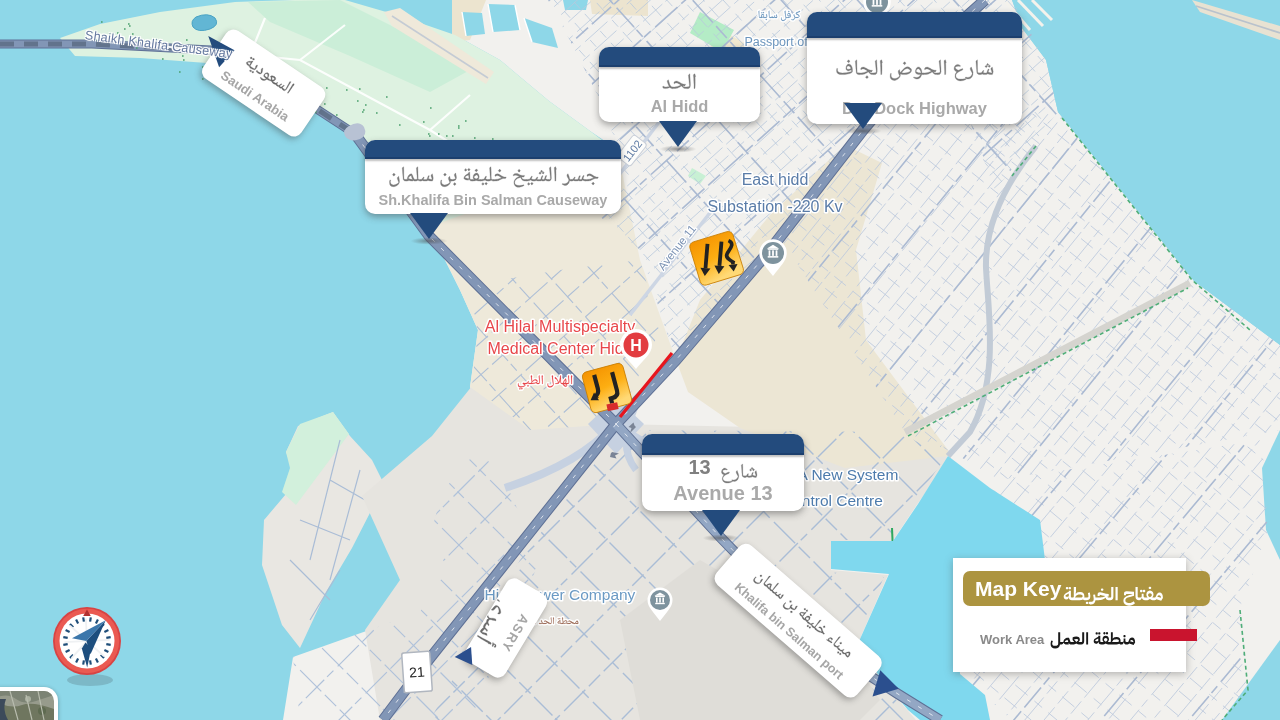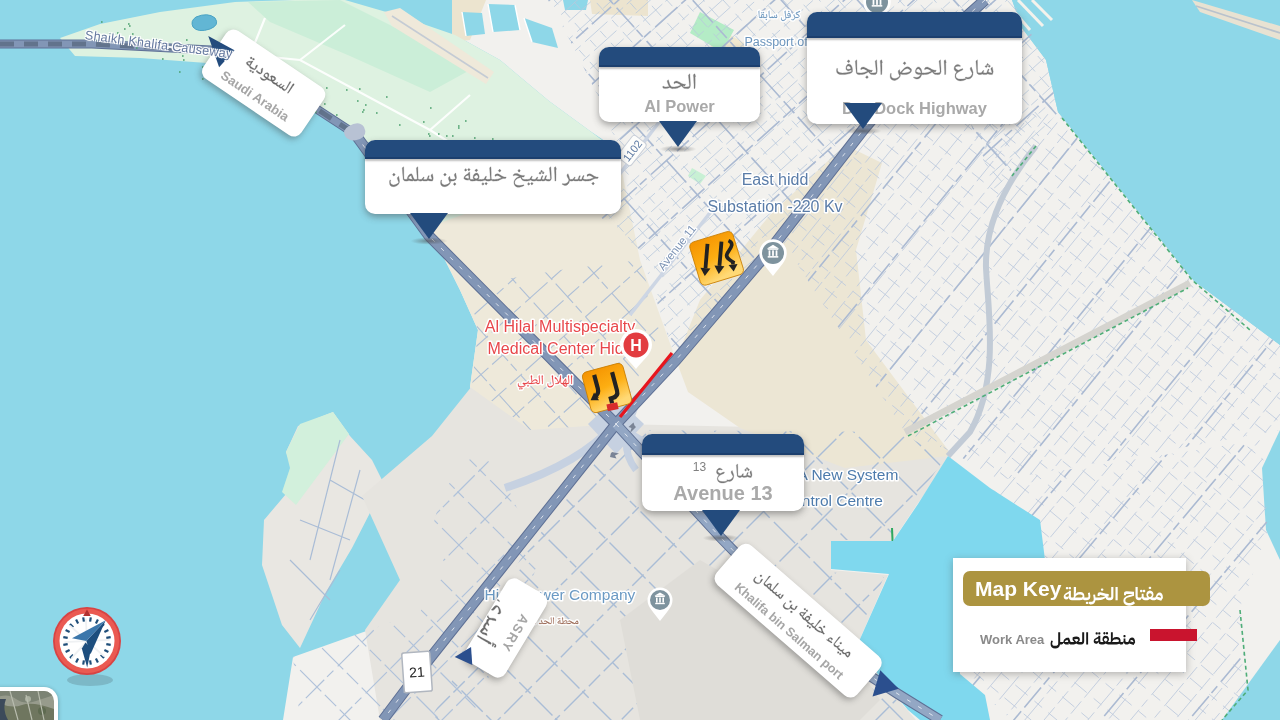--- a/index.html
+++ b/index.html
@@ -210,49 +210,50 @@
       </g>
     </svg>
 
 <div style="position:absolute;left:365px;top:140px;width:256px;height:74px;background:#fff;border-radius:10px;box-shadow:0 3px 7px rgba(60,60,60,.45)">
 <div style="position:absolute;left:0;top:0;right:0;height:17px;background:#234b7d;border-radius:10px 10px 0 0;border-bottom:2px solid #1c3f6e;box-shadow:0 2px 2px rgba(0,0,0,.25)"></div>
 <div style="position:absolute;left:0;right:0;top:21px;bottom:28.5px;display:flex;align-items:center;justify-content:center">
         <svg width="211" height="32" viewBox="0 -24.1 211 32">
           <path d="M5.4 5.6Q3.5 5.6 2.5 4.6Q1.5 3.5 1.5 1.6Q1.5 1.2 1.5 0.8Q1.5 0.4 1.6 -0Q1.7 -0.5 1.9 -1.2L2.7 -1Q2.4 -0 2.4 0.5Q2.4 2.1 3.2 3Q4 3.8 5.4 3.8Q6.5 3.8 7.6 3.5Q8.6 3.1 9.5 2.5Q10.4 1.9 10.7 1.2Q10 -0.4 9.7 -1.4Q9.3 -2.4 9.3 -2.9Q9.3 -3.5 9.6 -3.9Q9.9 -4.4 10.7 -4.9Q10.8 -4.6 10.8 -4.2Q10.9 -3.8 11 -3.3Q11.1 -2.8 11.2 -2.1Q11.4 -1.3 11.4 -0.7Q11.5 -0.1 11.5 0.4Q11.5 1.7 10.7 2.9Q9.8 4.1 8.4 4.9Q7.6 5.2 6.9 5.4Q6.1 5.6 5.4 5.6ZM5.9 -5Q5 -5.7 4.4 -6.4Q4.9 -7 5.3 -7.4Q5.7 -7.7 5.9 -8Q6.2 -7.6 6.6 -7.3Q6.9 -6.9 7.3 -6.6Q7.1 -6.2 6.7 -5.8Q6.4 -5.4 5.9 -5Z M18.2 0Q17.4 0 16.7 -0.2Q16.1 -0.5 15.7 -0.9Q15.2 -1.3 15.2 -1.9Q15.1 -2.5 15 -3.2Q15 -4 14.9 -4.9Q14.8 -5.8 14.7 -7Q14.6 -8.2 14.5 -9.7Q14.4 -11.3 14.2 -13.2Q14.5 -13.5 14.9 -13.8Q15.3 -14.1 15.7 -14.4Q15.8 -12.7 15.8 -11.1Q15.8 -9.5 15.8 -7.7Q15.8 -5.8 15.9 -3.6L16 -2.2Q16.5 -1.9 17.1 -1.8Q17.6 -1.6 18.2 -1.6Q18.4 -1.6 18.4 -1.5V-0.2Q18.4 0 18.2 0Z M24.8 0Q23.8 0 22.9 -0.2Q21.9 -0.3 21.1 -0.6Q20 -0.3 19.4 -0.1Q18.7 0 18 0Q17.9 0 17.9 -0.2V-1.5Q17.9 -1.6 18 -1.6Q18.4 -1.6 18.7 -1.7Q19.1 -1.8 19.4 -1.8Q19.3 -2 19.3 -2.2Q19.3 -2.3 19.3 -2.5Q19.3 -3.1 19.6 -3.9Q19.9 -4.6 20.4 -5.3Q20.9 -6.1 21.5 -6.6Q22.5 -7.3 23.3 -7.3Q23.7 -7.3 24 -6.9Q24.2 -6.5 24.5 -5.8Q24.7 -5.5 24.8 -5.2Q24.9 -4.8 25 -4.5Q25.3 -3.7 25.6 -3.1Q25.9 -2.5 26.3 -2.1Q26.6 -1.6 27 -1.6Q27.3 -1.6 27.3 -1.4V-0.2Q27.3 0 27 0Q26 0 25.1 -0.9ZM24.7 -1.5Q24.2 -2.2 23.8 -3.3Q23.5 -4.4 23.3 -5.7Q22.8 -5.4 22.2 -5Q21.6 -4.5 21.1 -4Q20.6 -3.4 20.4 -2.9Q21.1 -2.4 22.2 -2Q23.2 -1.6 24.7 -1.5Z M26.9 0Q26.7 0 26.7 -0.2V-1.5Q26.7 -1.6 26.9 -1.6Q27.5 -1.6 28.1 -1.8Q28.7 -1.9 29.3 -2.2Q29.1 -3.3 29 -5.4Q28.8 -7.4 28.6 -10.4Q28.5 -11.1 28.5 -11.8Q28.4 -12.5 28.4 -13.2Q28.7 -13.6 29.1 -13.9Q29.4 -14.1 29.8 -14.4Q29.9 -13.4 29.9 -12.1Q29.9 -10.7 30 -9Q30 -7.3 30.1 -5.2Q30.1 -4.4 30.1 -3.7Q30.1 -2.9 30.1 -2.2Q31.1 -1.6 32.4 -1.6Q32.6 -1.6 32.6 -1.5V-0.2Q32.6 0 32.4 0Q30.8 0 29.9 -0.8Q29.1 -0.3 28.5 -0.2Q27.8 0 26.9 0Z M37 0Q36.4 0 35.6 -0.2Q34.9 -0.4 34.4 -0.7Q34.1 -0.4 33.5 -0.2Q32.9 0 32.2 0Q32 0 32 -0.2V-1.5Q32 -1.6 32.2 -1.6Q32.8 -1.6 33.2 -1.7Q33.6 -1.8 33.9 -2.1Q34.2 -2.3 34.3 -2.5Q34.5 -2.7 34.6 -3Q34.8 -3.2 35.1 -3.7Q35.2 -3.8 35.3 -3.9Q35.5 -4 35.7 -4Q36 -4 36.2 -3.9Q35.9 -3.1 35.7 -2.6Q35.5 -2.1 35.4 -1.9Q35.5 -1.8 36.1 -1.7Q36.6 -1.6 37.3 -1.6Q37.8 -1.6 38.2 -1.7Q38.6 -1.8 39 -1.8Q39.1 -2.1 39.3 -2.6Q39.5 -3.2 39.7 -3.8Q39.8 -4.4 40 -4.7Q40.2 -5.2 40.3 -5.3Q40.5 -5.4 40.8 -5.4Q41.2 -5.4 41.4 -5.3Q41.2 -4.9 41 -4.2Q40.7 -3.5 40.4 -2.5Q41.2 -2.2 41.8 -2Q42.3 -1.8 42.9 -1.8Q43.5 -1.7 44.2 -1.7Q44.1 -2 43.9 -2.6Q43.7 -3.1 43.5 -3.8Q43.3 -4.4 43.1 -4.8Q43 -5.3 43 -5.5Q43 -6 43.4 -6.4Q43.7 -6.9 44.4 -7.3Q44.5 -6.7 44.7 -5.8Q44.9 -5 45.1 -4.1Q45.2 -3.3 45.2 -2.6Q45.2 -2.4 45.1 -1.9Q45 -1.4 44.8 -0.9Q44.6 -0.4 44.4 0Q43 0 42 -0.2Q41 -0.4 39.8 -0.9Q39.8 -0.8 39.7 -0.6Q39.5 -0.4 39.1 -0.2Q38.7 -0.1 38.1 -0.1Q37.5 -0 37 0Z M56.4 5.6Q54.6 5.6 53.6 4.6Q52.5 3.5 52.5 1.6Q52.5 1.2 52.6 0.8Q52.6 0.4 52.7 -0Q52.8 -0.5 53 -1.2L53.7 -1Q53.5 -0 53.5 0.5Q53.5 2.1 54.3 3Q55.1 3.8 56.5 3.8Q57.6 3.8 58.6 3.5Q59.7 3.1 60.6 2.5Q61.4 1.9 61.8 1.2Q61.1 -0.4 60.7 -1.4Q60.4 -2.4 60.4 -2.9Q60.4 -3.5 60.7 -3.9Q61 -4.4 61.8 -4.9Q61.8 -4.5 62 -3.8Q62.1 -3.1 62.3 -2Q63.1 -1.6 63.9 -1.6Q64 -1.6 64 -1.5V-0.2Q64 0 63.9 0Q63.5 0 63.2 -0.1Q62.9 -0.1 62.6 -0.3L62.6 0.4Q62.6 1.7 61.7 2.9Q60.9 4.1 59.4 4.9Q58.7 5.2 58 5.4Q57.2 5.6 56.4 5.6ZM57 -5Q56.1 -5.7 55.5 -6.4Q56 -7 56.4 -7.4Q56.8 -7.7 57 -8Q57.3 -7.6 57.7 -7.3Q58 -6.9 58.4 -6.6Q58.2 -6.2 57.8 -5.8Q57.4 -5.4 57 -5Z M63.7 0Q63.5 0 63.5 -0.2V-1.5Q63.5 -1.6 63.7 -1.6Q64.7 -1.6 65.7 -1.9Q66.7 -2.1 67.5 -2.4Q67.3 -2.9 67.1 -3.5Q66.9 -4.1 66.7 -4.8Q66.5 -5.4 66.4 -5.7Q66.3 -6.1 66.3 -6.2Q66.3 -6.7 66.7 -7.2Q67 -7.7 67.7 -8Q67.7 -7.7 67.9 -7.1Q68 -6.5 68.2 -5.6Q68.3 -4.9 68.4 -4.3Q68.5 -3.8 68.5 -3.4Q68.5 -3.1 68.3 -2.5Q68.1 -1.9 67.7 -1.2Q65.8 0 63.7 0ZM66.7 4.4Q65.8 3.7 65.2 3Q65.7 2.5 66.1 2.1Q66.5 1.7 66.7 1.5Q67 1.8 67.4 2.2Q67.7 2.5 68.1 2.9Q67.9 3.2 67.5 3.6Q67.1 4 66.7 4.4Z M84.2 0Q82.9 0 82.1 -0.5Q81.3 -1 81.2 -1.9L81.1 -2.3L80.3 -0.8Q79.6 -0.9 79.1 -1Q78.7 -1 78.4 -1.1Q78.1 -1.2 77.8 -1.3Q77.4 -1.5 76.9 -1.7Q76.5 -2 76.1 -2.3Q75.8 -2.6 75.8 -2.8Q75.8 -3 75.9 -3.4Q76.1 -3.8 76.2 -4.2Q76.4 -4.6 76.6 -4.8Q76.7 -5.1 77.1 -5.5Q77.7 -6 78.5 -6.6Q79.4 -7.1 80.3 -7.5L80.2 -8.1Q80.5 -8.3 80.7 -8.5Q81 -8.7 81.3 -8.9Q81.5 -9 81.8 -9.2Q81.8 -7.4 81.9 -5.7Q82 -4 82 -2.2Q83 -1.6 84.2 -1.6Q84.4 -1.6 84.4 -1.5V-0.2Q84.4 0 84.2 0ZM81.1 -2.6Q80.9 -3.4 80.8 -4.3Q80.6 -5.2 80.5 -6.1Q77.9 -5.2 76.8 -3.8Q77.4 -3.3 78.1 -3.1Q78.8 -2.8 79.5 -2.7Q79.9 -2.6 80.3 -2.6Q80.7 -2.6 81.1 -2.6ZM80.9 -10.1Q80.5 -10.4 80.1 -10.8Q79.8 -11.1 79.5 -11.4Q79.6 -11.5 80 -11.9Q80.3 -12.2 80.9 -12.8Q81 -12.7 81.4 -12.4Q81.7 -12.1 82.2 -11.5Q81.8 -10.9 80.9 -10.1ZM77.7 -9.8Q77.2 -10.1 76.9 -10.5Q76.5 -10.8 76.3 -11.1Q76.6 -11.4 76.9 -11.7Q77.3 -12.1 77.7 -12.5Q77.8 -12.4 78.1 -12.1Q78.5 -11.7 79 -11.2Q78.8 -10.9 78.5 -10.6Q78.2 -10.2 77.7 -9.8Z M84.1 0Q83.9 0 83.9 -0.2V-1.4Q83.9 -1.6 84.1 -1.6Q84.7 -1.6 85.1 -1.7Q85.6 -1.7 85.9 -1.7Q85.1 -2.6 85.1 -3.6Q85.1 -3.9 85.2 -4.4Q85.2 -4.9 85.3 -5.3Q85.4 -5.7 85.5 -5.8Q85.9 -6.5 86.4 -7Q86.9 -7.5 87.6 -7.8Q88.2 -8 88.9 -8Q89.5 -8 90 -7.5Q90.5 -7 90.8 -6Q91.2 -5.1 91.2 -4.2Q91.2 -2.8 90.2 -1.7Q90.6 -1.7 91.2 -1.7Q91.7 -1.6 92.5 -1.6Q92.7 -1.6 92.7 -1.5V-0.2Q92.7 0 92.5 0Q89.9 0 88.1 -0.7Q87.4 -0.3 86.4 -0.2Q85.4 0 84.1 0ZM88.1 -2.2Q89.4 -2.7 90.3 -3.5Q90.3 -4.1 90 -4.7Q89.7 -5.4 89.3 -5.8Q88.9 -6.2 88.7 -6.2Q88.3 -6.2 87.8 -5.9Q87.3 -5.5 86.8 -5Q86.3 -4.4 85.9 -3.8Q86.4 -3.2 86.9 -2.9Q87.5 -2.5 88.1 -2.2ZM88.4 -9.3Q87.4 -10 86.8 -10.7Q87.4 -11.2 87.8 -11.6Q88.1 -12 88.3 -12.2Q88.7 -11.9 89 -11.5Q89.4 -11.2 89.8 -10.8Q89.5 -10.5 89.2 -10.1Q88.8 -9.7 88.4 -9.3Z M92.4 0Q92.2 0 92.2 -0.2V-1.5Q92.2 -1.6 92.4 -1.6Q93.7 -1.6 94.6 -1.8Q95.5 -1.9 95.9 -2.1Q96.2 -2.3 96.5 -2.8Q96.8 -3.4 97.4 -4.5Q97.5 -4.7 97.7 -4.8Q97.9 -4.9 98.1 -4.9Q98.4 -4.9 98.6 -4.7Q98.5 -4.4 98.3 -3.9Q98.1 -3.4 97.9 -3Q97.7 -2.5 97.6 -2.5Q98.3 -2 98.9 -1.8Q99.6 -1.6 100.3 -1.6Q100.5 -1.6 100.5 -1.5V-0.2Q100.5 0 100.3 0Q98.3 0 96.9 -1.2L96.6 -0.8Q96.4 -0.6 95.7 -0.5Q95.1 -0.3 94.1 -0.1Q93.2 0 92.4 0ZM98.2 3.9Q97.7 3.6 97.4 3.2Q97 2.9 96.8 2.6Q96.9 2.5 97.2 2.1Q97.6 1.8 98.1 1.2Q98.3 1.3 98.6 1.6Q98.9 1.9 99.5 2.5Q99.1 3.1 98.2 3.9ZM95 4.2Q94.5 3.8 94.1 3.5Q93.8 3.2 93.5 2.9Q93.8 2.6 94.2 2.3Q94.5 1.9 94.9 1.5Q95.1 1.6 95.4 1.9Q95.7 2.3 96.2 2.8Q96 3.1 95.7 3.4Q95.4 3.8 95 4.2Z M100.1 0Q99.9 0 99.9 -0.2V-1.5Q99.9 -1.6 100.1 -1.6Q100.7 -1.6 101.3 -1.8Q101.9 -1.9 102.4 -2.2Q102.3 -3.3 102.1 -5.4Q102 -7.4 101.8 -10.4Q101.7 -11.1 101.7 -11.8Q101.6 -12.5 101.6 -13.2Q101.9 -13.6 102.2 -13.9Q102.6 -14.1 103 -14.4Q103 -13.4 103.1 -12.1Q103.1 -10.7 103.2 -9Q103.2 -7.3 103.2 -5.2Q103.2 -4.4 103.3 -3.7Q103.3 -2.9 103.3 -2.2Q104.3 -1.6 105.5 -1.6Q105.7 -1.6 105.7 -1.5V-0.2Q105.7 0 105.5 0Q104 0 103.1 -0.8Q102.3 -0.3 101.7 -0.2Q101 0 100.1 0Z M105.4 0Q105.2 0 105.2 -0.2V-1.5Q105.2 -1.6 105.4 -1.6Q107 -1.6 108.2 -1.8Q109.4 -1.9 110.3 -2.2Q111.8 -2.7 112.5 -2.9Q113.2 -3.1 113.7 -3.2Q113.3 -3.4 112.9 -3.7Q112.4 -4 112 -4.3Q111.2 -5 110.6 -5.2Q110.1 -5.5 109.5 -5.5Q108.9 -5.5 108.4 -5.3Q108 -5.2 107.2 -4.7Q107 -4.8 106.9 -5Q106.9 -5.2 106.9 -5.5Q106.9 -6.3 107.6 -6.8Q108.3 -7.3 109.4 -7.3Q110.1 -7.3 110.8 -7Q111.5 -6.7 112.4 -6Q113.6 -5.2 114.4 -4.8Q115.2 -4.4 115.9 -4.2Q116.4 -4.1 116.9 -4.1Q117.5 -4 118.3 -4L117.5 -2.5Q117.1 -2.5 116.7 -2.5Q116.3 -2.6 115.8 -2.6Q115.3 -2.6 114.8 -2.5Q114.4 -2.4 113.8 -2.1Q113.2 -1.9 112.2 -1.4Q111.4 -1 110.8 -0.7Q110.1 -0.4 109.3 -0.3Q108.6 -0.1 107.7 -0.1Q106.7 0 105.4 0ZM111.7 -9Q110.8 -9.7 110.2 -10.4Q110.7 -10.9 111.1 -11.3Q111.5 -11.7 111.7 -12Q112 -11.6 112.4 -11.2Q112.7 -10.9 113.1 -10.6Q112.9 -10.2 112.5 -9.8Q112.2 -9.4 111.7 -9Z M130.7 6.1Q129.3 6.1 128.2 5.6Q127.1 5 126.5 3.9Q125.9 2.9 125.9 1.5Q125.9 0.3 126.5 -0.8Q127 -1.9 128 -2.8Q128.7 -3.4 129.5 -3.9Q130.4 -4.4 131.4 -4.7Q130.5 -5.1 129.9 -5.4Q129.4 -5.6 129 -5.7Q128.4 -5.9 127.9 -5.9Q127.3 -5.9 126.8 -5.8Q126.4 -5.6 125.6 -5.1Q125.4 -5.3 125.3 -5.5Q125.3 -5.7 125.3 -5.9Q125.3 -6.8 126 -7.2Q126.7 -7.7 127.9 -7.7Q128.5 -7.7 129.2 -7.5Q129.9 -7.3 131.2 -6.7Q132.3 -6.2 133.3 -5.9Q134.4 -5.7 135.2 -5.7L136.6 -5.7L136 -4.1Q135.7 -4 135.4 -4Q135.1 -4 134.7 -4Q134.5 -4 134.2 -4Q133.9 -3.9 133.6 -3.9Q134 -3.1 134.2 -2.7Q134.4 -2.3 134.8 -2.1Q135.1 -1.9 135.7 -1.8Q136.1 -1.7 136.8 -1.7Q137.4 -1.6 138.3 -1.6Q138.5 -1.6 138.5 -1.5V-0.2Q138.5 0 138.3 0Q136.4 0 135.4 -0.4Q134.4 -0.7 133.8 -1.5Q133.1 -2.3 132.8 -3.7Q130.8 -3.3 129.4 -2.5Q128 -1.7 127.3 -0.6Q127 -0.2 126.9 0.3Q126.7 0.8 126.7 1.3Q126.7 2.8 127.9 3.6Q129.1 4.4 131.2 4.4Q133.1 4.4 135.8 3.7L136.1 4.4Q135.1 4.9 134.2 5.3Q133.3 5.7 132.4 5.9Q131.5 6.1 130.7 6.1ZM131.1 -8.9Q130.2 -9.6 129.6 -10.3Q130.1 -10.8 130.5 -11.2Q130.8 -11.6 131.1 -11.8Q131.4 -11.5 131.8 -11.1Q132.1 -10.8 132.5 -10.4Q132.2 -10.1 131.9 -9.7Q131.5 -9.3 131.1 -8.9Z M138.1 0Q137.9 0 137.9 -0.2V-1.5Q137.9 -1.6 138.1 -1.6Q139.4 -1.6 140.4 -1.8Q141.3 -1.9 141.7 -2.1Q141.9 -2.3 142.2 -2.8Q142.6 -3.4 143.2 -4.5Q143.3 -4.7 143.5 -4.8Q143.6 -4.9 143.9 -4.9Q144.1 -4.9 144.4 -4.7Q144.3 -4.4 144 -3.9Q143.8 -3.4 143.6 -3Q143.4 -2.5 143.3 -2.5Q144.1 -2 144.7 -1.8Q145.3 -1.6 146 -1.6Q146.2 -1.6 146.2 -1.5V-0.2Q146.2 0 146 0Q144 0 142.7 -1.2L142.3 -0.8Q142.2 -0.6 141.5 -0.5Q140.8 -0.3 139.9 -0.1Q139 0 138.1 0ZM143.9 3.9Q143.5 3.6 143.1 3.2Q142.8 2.9 142.5 2.6Q142.6 2.5 143 2.1Q143.3 1.8 143.9 1.2Q144 1.3 144.4 1.6Q144.7 1.9 145.2 2.5Q144.8 3.1 143.9 3.9ZM140.7 4.2Q140.2 3.8 139.9 3.5Q139.5 3.2 139.3 2.9Q139.6 2.6 139.9 2.3Q140.3 1.9 140.7 1.5Q140.8 1.6 141.1 1.9Q141.4 2.3 142 2.8Q141.8 3.1 141.5 3.4Q141.1 3.8 140.7 4.2Z M150.7 0Q150.1 0 149.3 -0.2Q148.5 -0.4 148.1 -0.7Q147.8 -0.4 147.2 -0.2Q146.6 0 145.9 0Q145.7 0 145.7 -0.2V-1.5Q145.7 -1.6 145.9 -1.6Q146.5 -1.6 146.9 -1.7Q147.3 -1.8 147.6 -2.1Q148 -2.4 148.1 -2.7Q148.3 -3 148.7 -3.7Q148.8 -3.8 149 -3.9Q149.2 -4 149.4 -4Q149.7 -4 149.9 -3.9Q149.6 -3.1 149.4 -2.6Q149.1 -2.1 149 -1.9Q149.2 -1.8 149.7 -1.7Q150.3 -1.6 151 -1.6Q151.4 -1.6 151.9 -1.7Q152.3 -1.8 152.6 -1.8Q152.8 -2.1 153 -2.7Q153.1 -3.2 153.3 -3.8Q153.5 -4.5 153.7 -4.7Q153.9 -5.2 154 -5.3Q154.2 -5.4 154.5 -5.4Q154.8 -5.4 155 -5.3Q154.9 -4.9 154.6 -4.1Q154.3 -3.4 153.9 -2Q154.2 -1.8 154.5 -1.8Q154.7 -1.7 155.1 -1.7Q155.6 -1.7 156.2 -1.9Q156.3 -2 156.5 -2.4Q156.6 -2.8 156.9 -3.5Q157 -4 157.2 -4.5Q157.4 -4.9 157.6 -5.3Q157.7 -5.4 157.9 -5.5Q158 -5.6 158.3 -5.6Q158.6 -5.6 158.8 -5.4Q158.6 -5.1 158.4 -4.3Q158.1 -3.6 157.7 -2.4Q158.5 -2 159 -1.8Q159.6 -1.6 160.3 -1.6Q160.5 -1.6 160.5 -1.5V-0.2Q160.5 0 160.3 0Q159.4 0 158.6 -0.3Q157.8 -0.6 157.2 -1.2Q157.2 -1 157.1 -0.9Q157 -0.7 156.9 -0.6Q156.8 -0.3 156.2 -0.2Q155.6 0 155 0Q154 0 153.3 -0.5Q153.2 -0.3 152.7 -0.2Q152.3 -0.1 151.7 -0.1Q151.2 -0 150.7 0ZM152.1 -6.7Q151.7 -7 151.4 -7.3Q151.1 -7.6 150.8 -7.9Q151.1 -8.1 151.4 -8.5Q151.7 -8.8 152.1 -9.2Q152.2 -9.1 152.5 -8.8Q152.8 -8.5 153.3 -8Q153.1 -7.7 152.8 -7.4Q152.5 -7.1 152.1 -6.7ZM155.2 -7Q154.8 -7.3 154.5 -7.6Q154.2 -7.9 153.9 -8.2Q154.1 -8.3 154.4 -8.7Q154.7 -9 155.1 -9.5Q155.4 -9.2 155.7 -8.9Q156 -8.6 156.3 -8.3Q156.1 -8 155.8 -7.7Q155.6 -7.3 155.2 -7ZM153.6 -8.8Q153.4 -8.9 153 -9.2Q152.7 -9.5 152.4 -9.8Q152.8 -10.1 153 -10.4Q153.3 -10.7 153.6 -11Q153.8 -10.7 154.1 -10.4Q154.4 -10.1 154.8 -9.8Q154.5 -9.5 154.2 -9.2Q153.9 -8.9 153.6 -8.8Z M160.1 0Q159.9 0 159.9 -0.2V-1.5Q159.9 -1.6 160.1 -1.6Q161.4 -1.6 162.5 -2.2Q162.4 -3 162.3 -3.8Q162.3 -4.6 162.2 -5.4Q162 -7.4 161.8 -9.4Q161.6 -11.3 161.4 -13.2Q161.7 -13.5 162.1 -13.8Q162.4 -14.1 162.8 -14.4Q162.9 -13.3 163 -11.7Q163.1 -10.2 163.2 -8.3Q163.3 -6.8 163.3 -5.4Q163.4 -4 163.4 -2.9Q163.4 -2.5 163.2 -1.9Q163 -1.3 162.6 -0.8Q162.5 -0.4 161.8 -0.2Q161.2 0 160.1 0Z M166.9 0Q166.9 -1.9 166.8 -3.6Q166.8 -5.3 166.7 -6.9Q166.6 -8.5 166.5 -9.9Q166.5 -11.3 166.3 -12.5Q166.3 -13.1 166.4 -13.5Q166.5 -13.9 166.9 -14.1Q167.2 -14.3 167.7 -14.4Q167.8 -14 168 -13.3Q168.2 -12.6 168.5 -11.9L167.9 -11.4Q168 -9.8 168 -8.1Q168.1 -6.4 168 -4.5Q168 -2.6 167.9 -0.2Z M176.9 4.4Q176.6 4.4 176.1 4.2Q175.5 4 175 3.7Q174.5 3.4 174.1 3.2L174.4 2.5Q175 2.6 175.5 2.6Q176 2.7 176.4 2.7Q178 2.7 179.2 1.7Q180.3 0.8 180.9 -1.1Q180.8 -1.4 180.6 -1.7Q180.5 -2.1 180.3 -2.4Q179.8 -3.2 179.5 -3.8Q179.2 -4.4 179.1 -4.8Q178.9 -5.4 178.9 -5.8Q178.9 -6.4 179.2 -6.7Q179.5 -7.1 180.1 -7.3Q180.2 -7.1 180.3 -6.7Q180.4 -6.4 180.5 -6Q180.9 -5.1 181.1 -4.5Q181.3 -3.8 181.4 -3.4Q181.6 -3 181.6 -2.7Q181.7 -2.3 181.7 -2.1Q182.5 -1.6 183.4 -1.6Q183.6 -1.6 183.6 -1.5V-0.2Q183.6 0 183.4 0Q182.4 0 181.7 -0.5Q181.4 1 180.8 2.1Q180.1 3.2 179.1 3.8Q178.1 4.4 176.9 4.4Z M188.1 0Q187.5 0 186.7 -0.2Q185.9 -0.4 185.5 -0.7Q185.2 -0.4 184.6 -0.2Q184 0 183.2 0Q183.1 0 183.1 -0.2V-1.5Q183.1 -1.6 183.2 -1.6Q183.8 -1.6 184.2 -1.7Q184.6 -1.8 185 -2.1Q185.3 -2.4 185.5 -2.7Q185.7 -3 186.1 -3.7Q186.2 -3.8 186.4 -3.9Q186.5 -4 186.8 -4Q187.1 -4 187.3 -3.9Q187 -3.1 186.7 -2.6Q186.5 -2.1 186.4 -1.9Q186.6 -1.8 187.1 -1.7Q187.6 -1.6 188.3 -1.6Q188.8 -1.6 189.2 -1.7Q189.7 -1.8 190 -1.8Q190.1 -2.1 190.3 -2.7Q190.5 -3.2 190.7 -3.8Q190.9 -4.5 191 -4.7Q191.2 -5.2 191.4 -5.3Q191.6 -5.4 191.9 -5.4Q192.2 -5.4 192.4 -5.3Q192.3 -4.9 192 -4.1Q191.7 -3.4 191.3 -2Q191.6 -1.8 191.8 -1.8Q192.1 -1.7 192.4 -1.7Q193 -1.7 193.6 -1.9Q193.7 -2 193.9 -2.4Q194 -2.8 194.2 -3.5Q194.4 -4 194.6 -4.5Q194.8 -4.9 195 -5.3Q195.1 -5.4 195.2 -5.5Q195.4 -5.6 195.6 -5.6Q196 -5.6 196.2 -5.4Q196 -5.1 195.7 -4.3Q195.5 -3.6 195.1 -2.4Q195.8 -2 196.4 -1.8Q196.9 -1.6 197.6 -1.6Q197.8 -1.6 197.8 -1.5V-0.2Q197.8 0 197.6 0Q196.8 0 196 -0.3Q195.2 -0.6 194.6 -1.2Q194.5 -1 194.5 -0.9Q194.4 -0.7 194.3 -0.6Q194.1 -0.3 193.6 -0.2Q193 0 192.4 0Q191.4 0 190.7 -0.5Q190.5 -0.3 190.1 -0.2Q189.6 -0.1 189.1 -0.1Q188.5 -0 188.1 0Z M197.5 0Q197.3 0 197.3 -0.2V-1.5Q197.3 -1.6 197.5 -1.6Q199.1 -1.6 200.3 -1.8Q201.5 -1.9 202.4 -2.2Q203.9 -2.7 204.6 -2.9Q205.3 -3.1 205.8 -3.2Q205.4 -3.4 205 -3.7Q204.6 -4 204.1 -4.3Q203.3 -5 202.7 -5.2Q202.2 -5.5 201.6 -5.5Q201 -5.5 200.5 -5.3Q200.1 -5.2 199.3 -4.7Q199.1 -4.8 199 -5Q199 -5.2 199 -5.5Q199 -6.3 199.7 -6.8Q200.4 -7.3 201.5 -7.3Q202.2 -7.3 202.9 -7Q203.6 -6.7 204.6 -6Q205.7 -5.2 206.5 -4.8Q207.3 -4.4 208.1 -4.2Q208.5 -4.1 209.1 -4.1Q209.6 -4 210.4 -4L209.6 -2.5Q209.2 -2.5 208.8 -2.5Q208.4 -2.6 207.9 -2.6Q207.4 -2.6 206.9 -2.5Q206.5 -2.4 205.9 -2.1Q205.3 -1.9 204.3 -1.4Q203.5 -1 202.9 -0.7Q202.2 -0.4 201.4 -0.3Q200.7 -0.1 199.8 -0.1Q198.8 0 197.5 0ZM205.1 3.9Q204.2 3.2 203.6 2.5Q204.1 2 204.5 1.6Q204.9 1.2 205.1 1Q205.4 1.3 205.8 1.7Q206.1 2 206.5 2.4Q206.2 2.7 205.9 3.1Q205.5 3.5 205.1 3.9Z" fill="#7a7a7a" stroke="#7a7a7a" stroke-width="0.26"></path>
         </svg>
       </div>
+<div style="position:absolute;left:0;right:0;bottom:6px;text-align:center;font-weight:bold;color:#a9a9a9;font-size:14.5px">Sh.Khalifa Bin Salman Causeway</div>
 <div style="position:absolute;left:45px;top:73px;width:0;height:0;border-left:19px solid transparent;border-right:19px solid transparent;border-top:26px solid #234b7d"></div>
 <div style="position:absolute;left:44px;top:97px;width:40px;height:8px;background:radial-gradient(ellipse at center,rgba(80,80,80,.6) 0%,rgba(80,80,80,0) 65%);border-radius:50%"></div>
 </div>
 <div style="position:absolute;left:599px;top:47px;width:161px;height:75px;background:#fff;border-radius:10px;box-shadow:0 3px 7px rgba(60,60,60,.45)">
 <div style="position:absolute;left:0;top:0;right:0;height:18px;background:#234b7d;border-radius:10px 10px 0 0;border-bottom:2px solid #1c3f6e;box-shadow:0 2px 2px rgba(0,0,0,.25)"></div>
 <div style="position:absolute;left:0;right:0;top:22px;bottom:30.5px;display:flex;align-items:center;justify-content:center">
         <svg width="35" height="33" viewBox="0 -24.6 35 33">
           <path d="M3.4 0Q0.7 0 0.7 -1.4Q0.7 -1.8 0.8 -2Q0.9 -2.3 1.1 -2.6Q1.7 -2.1 2.4 -1.9Q3.1 -1.7 4.1 -1.7Q4.8 -1.7 5.6 -1.8Q6.4 -1.9 7.2 -2.1Q6.6 -3.1 6.2 -4.2Q5.7 -5.2 5.5 -6Q5.2 -6.9 5.2 -7.3Q5.2 -7.9 5.5 -8.2Q5.8 -8.6 6.4 -8.8Q6.9 -6.9 7.4 -5.4Q7.9 -3.9 8.6 -2.8Q9.1 -2.2 9.5 -1.9Q10 -1.7 10.6 -1.7Q10.8 -1.7 10.8 -1.5V-0.2Q10.8 0 10.6 0Q9.7 0 9.1 -0.3Q8.4 -0.6 7.9 -1.1Q5.9 0 3.4 0Z M10.4 0Q10.3 0 10.3 -0.2V-1.5Q10.3 -1.7 10.4 -1.7Q12.5 -1.7 14 -1.9Q15.5 -2.1 16.7 -2.7Q17.4 -3 18 -3.2Q18.5 -3.4 18.9 -3.5Q18.5 -3.7 18.1 -3.9Q17.7 -4.2 17.2 -4.5Q16.4 -5.1 15.8 -5.4Q15.2 -5.6 14.7 -5.6Q14 -5.6 13.5 -5.5Q13.1 -5.3 12.3 -4.8Q12.1 -4.9 12 -5.2Q11.9 -5.4 11.9 -5.6Q11.9 -6.5 12.7 -7Q13.4 -7.5 14.6 -7.5Q15.3 -7.5 16 -7.2Q16.7 -6.9 17.7 -6.3Q18.8 -5.5 19.6 -5.1Q20.4 -4.7 21.2 -4.5Q21.6 -4.4 22.3 -4.4Q22.9 -4.3 23.7 -4.3L22.8 -2.7Q22.6 -2.7 22.3 -2.7Q21.9 -2.8 21.5 -2.8Q21.1 -2.8 20.8 -2.9Q21.1 -2.5 21.3 -2.2Q21.6 -2 22 -1.9Q22.4 -1.8 23.2 -1.7Q24 -1.7 25.3 -1.7Q25.5 -1.7 25.5 -1.5V-0.2Q25.5 0 25.3 0Q24.2 -0 23.4 -0.1Q22.6 -0.2 22 -0.4Q21.4 -0.6 21 -1Q20.7 -1.3 20.4 -1.7Q20.1 -2.1 19.8 -2.6Q19.4 -2.5 19 -2.3Q18.6 -2.1 18.2 -1.8Q17.8 -1.6 17.4 -1.4Q16.6 -1 15.9 -0.7Q15.2 -0.4 14.5 -0.3Q13.7 -0.1 12.8 -0.1Q11.8 0 10.4 0Z M25.1 0Q24.9 0 24.9 -0.2V-1.5Q24.9 -1.7 25.1 -1.7Q26.4 -1.7 27.5 -2.3Q27.4 -3.1 27.4 -3.9Q27.3 -4.7 27.2 -5.5Q27 -7.6 26.8 -9.6Q26.6 -11.6 26.4 -13.5Q26.7 -13.9 27.1 -14.2Q27.4 -14.5 27.9 -14.8Q27.9 -13.6 28 -12Q28.1 -10.5 28.2 -8.5Q28.3 -6.9 28.4 -5.5Q28.4 -4.1 28.4 -3Q28.4 -2.6 28.2 -2Q28 -1.3 27.7 -0.8Q27.5 -0.4 26.8 -0.2Q26.2 0 25.1 0Z M32 0Q32 -1.9 32 -3.7Q31.9 -5.5 31.8 -7.1Q31.7 -8.7 31.7 -10.1Q31.6 -11.5 31.4 -12.8Q31.4 -13.4 31.5 -13.8Q31.6 -14.2 32 -14.4Q32.3 -14.7 32.9 -14.8Q33 -14.3 33.2 -13.6Q33.4 -12.9 33.7 -12.1L33.1 -11.6Q33.2 -10 33.2 -8.3Q33.2 -6.6 33.2 -4.6Q33.2 -2.6 33 -0.2Z" fill="#7a7a7a" stroke="#7a7a7a" stroke-width="0.26"></path>
         </svg>
       </div>
-<div style="position:absolute;left:0;right:0;bottom:6px;text-align:center;font-weight:bold;color:#a9a9a9;font-size:16.5px">Al Power</div>
+<div style="position:absolute;left:0;right:0;bottom:6px;text-align:center;font-weight:bold;color:#a9a9a9;font-size:16.5px">Al Hidd</div>
 <div style="position:absolute;left:60px;top:74px;width:0;height:0;border-left:19px solid transparent;border-right:19px solid transparent;border-top:26px solid #234b7d"></div>
 <div style="position:absolute;left:59px;top:98px;width:40px;height:8px;background:radial-gradient(ellipse at center,rgba(80,80,80,.6) 0%,rgba(80,80,80,0) 65%);border-radius:50%"></div>
 </div>
 <div style="position:absolute;left:807px;top:12px;width:215px;height:112px;background:#fff;border-radius:10px;box-shadow:0 3px 7px rgba(60,60,60,.45)">
 <div style="position:absolute;left:0;top:0;right:0;height:24px;background:#234b7d;border-radius:10px 10px 0 0;border-bottom:2px solid #1c3f6e;box-shadow:0 2px 2px rgba(0,0,0,.25)"></div>
 <div style="position:absolute;left:0;right:0;top:28px;bottom:30.5px;display:flex;align-items:center;justify-content:center">
         <svg width="159" height="33" viewBox="0 -24.6 159 33">
           <path d="M7 0Q4.3 0 2.9 -0.9Q1.5 -1.9 1.5 -3.7Q1.5 -4.4 1.6 -5Q1.6 -5.6 1.8 -6.2H2.6Q2.6 -5.9 2.5 -5.6Q2.5 -5.3 2.5 -5.1Q2.5 -3.7 3 -3.1Q3.5 -2.4 4.6 -2Q5.2 -1.9 5.9 -1.8Q6.6 -1.7 7.5 -1.7Q8.6 -1.7 9.9 -1.8Q11.1 -1.9 12.4 -2.1Q13.6 -2.3 14.7 -2.6Q15.8 -2.9 16.5 -3.2Q16.4 -3.7 16.4 -4.1Q16.3 -4.5 16.2 -4.9Q15.5 -4.4 14.7 -4Q13.9 -3.7 13.1 -3.7Q12.1 -3.7 11.5 -4.5Q10.9 -5.2 10.9 -6.3Q10.9 -7.4 11.3 -8.4Q11.6 -9.3 12.2 -9.9Q12.8 -10.6 13.6 -10.6Q14.7 -10.6 15.6 -9.8Q16.5 -9 17 -7.5Q17.3 -6.8 17.4 -5.9Q17.5 -5.1 17.5 -4.2Q17.5 -4 17.5 -3.6Q17.5 -3.3 17.4 -2.8Q17.2 -2.4 16.8 -2Q16.1 -1.5 15 -1.1Q14 -0.7 12.7 -0.5Q11.4 -0.2 9.9 -0.1Q8.5 0 7 0ZM13.6 -5.4Q14.1 -5.4 14.7 -5.6Q15.3 -5.7 15.9 -6Q15.5 -7.3 14.8 -8Q14.1 -8.7 13.3 -8.7Q12.6 -8.7 12.2 -8.1Q11.7 -7.5 11.7 -6.8Q11.7 -6 12.2 -5.7Q12.6 -5.4 13.6 -5.4ZM13.6 -11.8Q12.6 -12.6 12 -13.3Q12.6 -13.8 12.9 -14.2Q13.3 -14.6 13.5 -14.9Q13.9 -14.5 14.2 -14.1Q14.6 -13.8 15 -13.4Q14.7 -13.1 14.4 -12.7Q14 -12.3 13.6 -11.8Z M24.4 0Q23.6 0 22.9 -0.2Q22.2 -0.5 21.8 -0.9Q21.4 -1.3 21.3 -1.9Q21.2 -2.6 21.2 -3.3Q21.1 -4 21 -5Q20.9 -5.9 20.8 -7.2Q20.7 -8.4 20.6 -10Q20.5 -11.5 20.3 -13.5Q20.6 -13.8 21 -14.2Q21.4 -14.5 21.8 -14.8Q21.9 -13 21.9 -11.4Q21.9 -9.7 21.9 -7.8Q22 -6 22.1 -3.7L22.1 -2.2Q22.6 -2 23.2 -1.8Q23.8 -1.7 24.4 -1.7Q24.6 -1.7 24.6 -1.5V-0.2Q24.6 0 24.4 0Z M24.2 0Q24 0 24 -0.2V-1.5Q24 -1.7 24.2 -1.7Q26.3 -1.7 27.8 -1.9Q29.3 -2.1 30.5 -2.7Q31.2 -3 31.8 -3.2Q32.3 -3.4 32.7 -3.5Q32.3 -3.7 31.9 -3.9Q31.5 -4.2 31 -4.5Q30.2 -5.1 29.6 -5.4Q29 -5.6 28.5 -5.6Q27.8 -5.6 27.3 -5.5Q26.9 -5.3 26 -4.8Q25.9 -4.9 25.8 -5.2Q25.7 -5.4 25.7 -5.6Q25.7 -6.5 26.5 -7Q27.2 -7.5 28.4 -7.5Q29.1 -7.5 29.8 -7.2Q30.5 -6.9 31.5 -6.3Q32.6 -5.5 33.4 -5.1Q34.2 -4.7 35 -4.5Q35.4 -4.4 36 -4.4Q36.7 -4.3 37.5 -4.3L36.6 -2.7Q36.4 -2.7 36 -2.7Q35.7 -2.8 35.3 -2.8Q34.9 -2.8 34.6 -2.9Q34.8 -2.5 35.1 -2.2Q35.4 -2 35.8 -1.9Q36.2 -1.8 37 -1.7Q37.8 -1.7 39 -1.7Q39.2 -1.7 39.2 -1.5V-0.2Q39.2 0 39 0Q38 -0 37.2 -0.1Q36.4 -0.2 35.8 -0.4Q35.2 -0.6 34.8 -1Q34.5 -1.3 34.2 -1.7Q33.9 -2.1 33.6 -2.6Q33.2 -2.5 32.8 -2.3Q32.4 -2.1 32 -1.8Q31.6 -1.6 31.2 -1.4Q30.4 -1 29.7 -0.7Q29 -0.4 28.3 -0.3Q27.5 -0.1 26.6 -0.1Q25.6 0 24.2 0ZM32 4Q31.1 3.3 30.4 2.6Q31 2 31.4 1.6Q31.8 1.2 32 1Q32.3 1.4 32.7 1.7Q33.1 2.1 33.4 2.4Q33.2 2.8 32.8 3.2Q32.5 3.6 32 4Z M38.9 0Q38.7 0 38.7 -0.2V-1.5Q38.7 -1.7 38.9 -1.7Q40.2 -1.7 41.3 -2.3Q41.2 -3.1 41.2 -3.9Q41.1 -4.7 41 -5.5Q40.8 -7.6 40.6 -9.6Q40.4 -11.6 40.2 -13.5Q40.5 -13.9 40.9 -14.2Q41.2 -14.5 41.6 -14.8Q41.7 -13.6 41.8 -12Q41.9 -10.5 42 -8.5Q42.1 -6.9 42.2 -5.5Q42.2 -4.1 42.2 -3Q42.2 -2.6 42 -2Q41.8 -1.3 41.5 -0.8Q41.3 -0.4 40.6 -0.2Q40 0 38.9 0Z M45.8 0Q45.8 -1.9 45.7 -3.7Q45.7 -5.5 45.6 -7.1Q45.5 -8.7 45.5 -10.1Q45.4 -11.5 45.2 -12.8Q45.2 -13.4 45.3 -13.8Q45.4 -14.2 45.8 -14.4Q46.1 -14.7 46.7 -14.8Q46.8 -14.3 47 -13.6Q47.2 -12.9 47.5 -12.1L46.9 -11.6Q46.9 -10 47 -8.3Q47 -6.6 47 -4.6Q46.9 -2.6 46.8 -0.2Z M59.1 5.8Q57.2 5.8 56.2 4.7Q55.1 3.6 55.1 1.6Q55.1 1.2 55.2 0.8Q55.2 0.4 55.3 -0Q55.4 -0.5 55.5 -1.2L56.4 -1Q56.1 -0 56.1 0.5Q56.1 2.1 56.9 3Q57.7 3.9 59.2 3.9Q60.3 3.9 61.4 3.6Q62.5 3.2 63.4 2.6Q64.2 2 64.6 1.2Q63.9 -0.4 63.5 -1.4Q63.2 -2.5 63.2 -3Q63.2 -3.6 63.5 -4Q63.8 -4.5 64.6 -5Q64.6 -4.7 64.7 -4Q64.9 -3.4 65 -2.4L65.5 -2.3Q67.8 -5.1 69.5 -6.5Q71.3 -7.9 72.7 -7.9Q73.2 -7.9 73.8 -7.6Q74.3 -7.3 74.9 -6.9Q75.5 -6.5 75.9 -6Q76.6 -5.2 76.6 -4.6Q76.6 -3.3 75.8 -2.3Q74.9 -1.3 73.2 -0.6Q71.5 0 69.5 0Q68.4 0 67.4 -0.1Q66.3 -0.3 65.4 -0.5Q65.4 -0.3 65.4 -0.1Q65.4 0.1 65.4 0.4Q65.4 1.7 64.5 3Q63.7 4.2 62.2 5Q61.4 5.4 60.7 5.6Q59.9 5.8 59.1 5.8ZM69.7 -1.7Q71.2 -1.7 72.6 -2.1Q74.1 -2.6 75.6 -3.6Q75 -4.7 74 -5.4Q73.1 -6 72.2 -6Q71.5 -6 70.6 -5.5Q69.7 -5 68.6 -4.1Q67.6 -3.2 66.6 -2Q67.5 -1.8 68.3 -1.7Q69.1 -1.7 69.7 -1.7ZM69.6 -9.9Q68.7 -10.6 68 -11.3Q68.6 -11.9 69 -12.3Q69.4 -12.7 69.6 -12.9Q69.9 -12.5 70.3 -12.2Q70.7 -11.8 71 -11.5Q70.8 -11.1 70.4 -10.7Q70.1 -10.3 69.6 -9.9Z M82 4.5Q81.5 4.5 80.9 4.3Q80.2 4 79.5 3.7Q78.9 3.4 78.5 3.1L78.8 2.3Q79.4 2.6 80.1 2.7Q80.7 2.8 81.5 2.8Q82.9 2.8 83.9 2.1Q85 1.4 85.7 -0Q84.6 -0.1 83.8 -0.2Q83 -0.2 82.5 -0.4Q81.3 -0.7 80.8 -1.3Q80.4 -1.9 80.4 -3Q80.4 -4.1 80.8 -5.2Q81.3 -6.3 82 -7Q82.7 -7.7 83.5 -7.7Q84.4 -7.7 85.2 -6.8Q86 -6 86.5 -4.6Q86.7 -3.9 86.8 -3.2Q86.9 -2.4 86.9 -1.7H88.2Q88.4 -1.7 88.4 -1.5V-0.2Q88.4 0 88.2 0H86.7Q86.4 1.3 85.7 2.3Q85 3.3 84 3.9Q83 4.5 82 4.5ZM86 -1.7Q85.9 -2.8 85.4 -3.8Q85 -4.7 84.4 -5.2Q83.8 -5.8 83.2 -5.8Q82.7 -5.8 82.2 -5.4Q81.8 -5.1 81.5 -4.6Q81.2 -4.1 81.2 -3.7Q81.2 -2.9 81.8 -2.5Q82.4 -2.1 83.4 -1.9Q83.9 -1.8 84.5 -1.8Q85.2 -1.7 86 -1.7Z M88 0Q87.9 0 87.9 -0.2V-1.5Q87.9 -1.7 88 -1.7Q90.1 -1.7 91.6 -1.9Q93.1 -2.1 94.4 -2.7Q95.1 -3 95.6 -3.2Q96.2 -3.4 96.6 -3.5Q96.1 -3.7 95.7 -3.9Q95.3 -4.2 94.9 -4.5Q94 -5.1 93.4 -5.4Q92.9 -5.6 92.3 -5.6Q91.6 -5.6 91.1 -5.5Q90.7 -5.3 89.9 -4.8Q89.7 -4.9 89.6 -5.2Q89.6 -5.4 89.6 -5.6Q89.6 -6.5 90.3 -7Q91 -7.5 92.2 -7.5Q92.9 -7.5 93.6 -7.2Q94.3 -6.9 95.3 -6.3Q96.4 -5.5 97.2 -5.1Q98 -4.7 98.8 -4.5Q99.3 -4.4 99.9 -4.4Q100.5 -4.3 101.3 -4.3L100.4 -2.7Q100.3 -2.7 99.9 -2.7Q99.5 -2.8 99.1 -2.8Q98.7 -2.8 98.4 -2.9Q98.7 -2.5 98.9 -2.2Q99.2 -2 99.7 -1.9Q100.1 -1.8 100.9 -1.7Q101.7 -1.7 102.9 -1.7Q103.1 -1.7 103.1 -1.5V-0.2Q103.1 0 102.9 0Q101.8 -0 101 -0.1Q100.2 -0.2 99.6 -0.4Q99 -0.6 98.6 -1Q98.3 -1.3 98 -1.7Q97.7 -2.1 97.4 -2.6Q97 -2.5 96.6 -2.3Q96.2 -2.1 95.9 -1.8Q95.5 -1.6 95.1 -1.4Q94.2 -1 93.6 -0.7Q92.9 -0.4 92.1 -0.3Q91.3 -0.1 90.4 -0.1Q89.4 0 88 0Z M102.7 0Q102.5 0 102.5 -0.2V-1.5Q102.5 -1.7 102.7 -1.7Q104 -1.7 105.1 -2.3Q105 -3.1 105 -3.9Q104.9 -4.7 104.9 -5.5Q104.7 -7.6 104.5 -9.6Q104.3 -11.6 104 -13.5Q104.3 -13.9 104.7 -14.2Q105 -14.5 105.5 -14.8Q105.5 -13.6 105.6 -12Q105.7 -10.5 105.8 -8.5Q106 -6.9 106 -5.5Q106 -4.1 106.1 -3Q106.1 -2.6 105.8 -2Q105.6 -1.3 105.3 -0.8Q105.1 -0.4 104.4 -0.2Q103.8 0 102.7 0Z M109.6 0Q109.6 -1.9 109.6 -3.7Q109.5 -5.5 109.4 -7.1Q109.4 -8.7 109.3 -10.1Q109.2 -11.5 109.1 -12.8Q109 -13.4 109.1 -13.8Q109.3 -14.2 109.6 -14.4Q109.9 -14.7 110.5 -14.8Q110.6 -14.3 110.8 -13.6Q111 -12.9 111.3 -12.1L110.7 -11.6Q110.8 -10 110.8 -8.3Q110.8 -6.6 110.8 -4.6Q110.8 -2.6 110.7 -0.2Z M125.6 6.3Q123.9 6.3 122.6 5.7Q121.4 5.1 120.7 4Q120 3 120 1.5Q120 -0.9 121.7 -2.8Q121.1 -3 120.4 -3.5Q119.8 -4 119.4 -4.6Q119.1 -5.2 119.1 -6Q119.1 -6.6 119.3 -7.3Q119.5 -7.9 119.9 -8.5Q120.3 -9.2 120.9 -9.6Q121.7 -10.2 122.6 -10.2Q123.4 -10.2 124 -9.9Q124.6 -9.5 125.6 -8.8L125.2 -8.1Q124.6 -8.2 124 -8.3Q123.5 -8.4 123.1 -8.4Q122.5 -8.4 121.7 -8.2Q121 -8.1 120.3 -7.7Q120.3 -6.4 121.2 -5.5Q122.1 -4.6 123.7 -4.4Q124.5 -4.9 125.5 -5.3Q126.5 -5.7 127.6 -6.1Q127.8 -5.7 127.8 -5.4Q127.8 -5.1 127.7 -4.9Q127.6 -4.6 127.2 -4.4Q126.9 -4.2 126.4 -4Q125.9 -3.7 125.4 -3.5Q123.7 -2.8 122.8 -2.1Q121.8 -1.4 121.3 -0.6Q121 -0.2 120.9 0.3Q120.8 0.7 120.8 1.2Q120.8 2.8 122 3.6Q123.3 4.5 125.7 4.5Q126.3 4.5 126.8 4.4Q127.3 4.4 127.8 4.4Q128.6 4.3 129.4 4.2Q130.2 4 131.1 3.8L131.3 4.6Q129.8 5.4 128.4 5.9Q126.9 6.3 125.6 6.3Z M133.2 4.5Q132.8 4.5 132.3 4.3Q131.8 4.1 131.2 3.8Q130.7 3.5 130.3 3.3L130.6 2.5Q131.2 2.6 131.7 2.7Q132.2 2.8 132.7 2.8Q134.3 2.8 135.5 1.8Q136.7 0.8 137.3 -1.1Q137.1 -1.4 137 -1.8Q136.8 -2.1 136.6 -2.5Q135.9 -3.8 135.5 -4.6Q135.2 -5.4 135.2 -6Q135.2 -6.5 135.5 -6.9Q135.8 -7.2 136.4 -7.5Q136.5 -7.1 136.7 -6.6Q136.9 -6.1 137.1 -5.6Q137.3 -5.1 137.4 -4.7Q137.7 -3.9 137.9 -3.1Q138.1 -2.4 138.1 -1.8Q138.1 -0.1 137.5 1.4Q136.8 2.9 135.7 3.7Q134.6 4.5 133.2 4.5Z M145 0Q144.1 0 143.5 -0.2Q142.8 -0.5 142.4 -0.9Q141.9 -1.3 141.9 -1.9Q141.8 -2.6 141.7 -3.3Q141.7 -4 141.6 -5Q141.5 -5.9 141.4 -7.2Q141.3 -8.4 141.2 -10Q141.1 -11.5 140.9 -13.5Q141.2 -13.8 141.6 -14.2Q142 -14.5 142.4 -14.8Q142.5 -13 142.5 -11.4Q142.5 -9.7 142.5 -7.8Q142.6 -6 142.6 -3.7L142.7 -2.2Q143.2 -2 143.8 -1.8Q144.4 -1.7 145 -1.7Q145.2 -1.7 145.2 -1.5V-0.2Q145.2 0 145 0Z M149.8 0Q149.1 0 148.3 -0.2Q147.5 -0.4 147.1 -0.7Q146.8 -0.4 146.2 -0.2Q145.6 0 144.8 0Q144.6 0 144.6 -0.2V-1.5Q144.6 -1.7 144.8 -1.7Q145.4 -1.7 145.8 -1.8Q146.2 -1.9 146.6 -2.2Q146.8 -2.4 147 -2.6Q147.1 -2.8 147.3 -3Q147.5 -3.3 147.8 -3.8Q147.9 -3.9 148 -4Q148.2 -4.1 148.4 -4.1Q148.7 -4.1 149 -4Q148.6 -3.1 148.4 -2.6Q148.2 -2.1 148.1 -2Q148.2 -1.9 148.8 -1.8Q149.3 -1.7 150 -1.7Q150.5 -1.7 151 -1.7Q151.4 -1.8 151.7 -1.9Q151.9 -2.1 152.1 -2.7Q152.3 -3.3 152.4 -3.9Q152.6 -4.5 152.8 -4.8Q153 -5.3 153.2 -5.4Q153.3 -5.5 153.7 -5.5Q154 -5.5 154.2 -5.4Q154 -5 153.8 -4.3Q153.6 -3.6 153.2 -2.6Q154 -2.3 154.6 -2.1Q155.2 -1.9 155.8 -1.8Q156.4 -1.7 157.1 -1.7Q157 -2.1 156.8 -2.6Q156.6 -3.2 156.4 -3.8Q156.2 -4.5 156 -5Q155.8 -5.5 155.8 -5.6Q155.8 -6.1 156.2 -6.6Q156.6 -7.1 157.3 -7.5Q157.4 -6.9 157.6 -6Q157.8 -5.1 158 -4.2Q158.2 -3.3 158.2 -2.7Q158.2 -2.5 158 -2Q157.9 -1.5 157.7 -0.9Q157.5 -0.4 157.3 0Q155.9 0 154.9 -0.2Q153.8 -0.4 152.6 -0.9Q152.6 -0.8 152.5 -0.6Q152.3 -0.4 151.9 -0.3Q151.4 -0.1 150.9 -0.1Q150.3 -0 149.8 0ZM151.2 -6.9Q150.8 -7.2 150.5 -7.5Q150.1 -7.8 149.9 -8.1Q150.1 -8.3 150.5 -8.7Q150.8 -9 151.2 -9.4Q151.3 -9.3 151.6 -9Q151.9 -8.7 152.4 -8.2Q152.2 -7.9 151.9 -7.6Q151.6 -7.2 151.2 -6.9ZM154.3 -7.1Q154 -7.5 153.6 -7.8Q153.3 -8.1 153 -8.4Q153.2 -8.5 153.6 -8.9Q153.9 -9.2 154.3 -9.7Q154.6 -9.4 154.9 -9.1Q155.2 -8.8 155.5 -8.5Q155.3 -8.2 155 -7.8Q154.7 -7.5 154.3 -7.1ZM152.8 -9Q152.5 -9.1 152.2 -9.4Q151.8 -9.7 151.5 -10Q151.9 -10.4 152.2 -10.7Q152.5 -11 152.7 -11.3Q152.9 -11 153.2 -10.7Q153.5 -10.4 153.9 -10Q153.6 -9.7 153.3 -9.4Q153 -9.1 152.8 -9Z" fill="#7a7a7a" stroke="#7a7a7a" stroke-width="0.26"></path>
         </svg>
       </div>
 <div style="position:absolute;left:0;right:0;bottom:6px;text-align:center;font-weight:bold;color:#a9a9a9;font-size:16.5px">Dry Dock Highway</div>
 <div style="position:absolute;left:37px;top:91px;width:0;height:0;border-left:19px solid transparent;border-right:19px solid transparent;border-top:26px solid #234b7d"></div>
 <div style="position:absolute;left:36px;top:115px;width:40px;height:8px;background:radial-gradient(ellipse at center,rgba(80,80,80,.6) 0%,rgba(80,80,80,0) 65%);border-radius:50%"></div>
 </div>
 <div style="position:absolute;left:642px;top:434px;width:162px;height:77px;background:#fff;border-radius:10px;box-shadow:0 3px 7px rgba(60,60,60,.45)">
 <div style="position:absolute;left:0;top:0;right:0;height:19px;background:#234b7d;border-radius:10px 10px 0 0;border-bottom:2px solid #1c3f6e;box-shadow:0 2px 2px rgba(0,0,0,.25)"></div>
 <div style="position:absolute;left:0;right:0;top:23px;bottom:28px;display:flex;align-items:center;justify-content:center">
-        <span style="font-weight:normal;color:#808080;font-size:12px;margin-right:9px;position:relative;top:-3px">13</span>
+        <span style="font-weight:bold;color:#808080;font-size:20px;margin-right:9px;position:relative;top:-3px">13</span>
         <svg width="38" height="30" viewBox="0 -22.4 38 30">
           <path d="M7.4 5.7Q5.9 5.7 4.7 5.2Q3.6 4.7 2.9 3.7Q2.3 2.7 2.3 1.4Q2.3 -0.8 3.9 -2.6Q3.3 -2.8 2.7 -3.2Q2.1 -3.6 1.8 -4.2Q1.5 -4.7 1.5 -5.4Q1.5 -6 1.7 -6.6Q1.9 -7.2 2.2 -7.8Q2.6 -8.3 3.1 -8.7Q3.8 -9.3 4.7 -9.3Q5.4 -9.3 5.9 -9Q6.5 -8.7 7.4 -8L7.1 -7.3Q6.5 -7.5 6 -7.6Q5.5 -7.7 5.2 -7.7Q4.5 -7.7 3.9 -7.5Q3.3 -7.3 2.6 -7Q2.6 -5.8 3.4 -5Q4.2 -4.2 5.7 -4Q6.4 -4.4 7.3 -4.8Q8.2 -5.2 9.2 -5.5Q9.4 -5.2 9.4 -4.9Q9.4 -4.7 9.3 -4.4Q9.2 -4.2 8.9 -4Q8.6 -3.8 8.2 -3.6Q7.7 -3.4 7.2 -3.2Q5.7 -2.6 4.8 -1.9Q4 -1.3 3.5 -0.6Q3.3 -0.2 3.1 0.2Q3 0.6 3 1.1Q3 2.5 4.1 3.3Q5.3 4.1 7.5 4.1Q8 4.1 8.5 4Q8.9 4 9.4 4Q10.1 3.9 10.9 3.8Q11.6 3.7 12.4 3.5L12.6 4.2Q11.2 4.9 9.9 5.3Q8.6 5.7 7.4 5.7Z M14.3 4.1Q14 4.1 13.5 3.9Q13 3.7 12.5 3.5Q12 3.2 11.7 3L11.9 2.3Q12.5 2.4 13 2.5Q13.4 2.5 13.8 2.5Q15.3 2.5 16.4 1.6Q17.5 0.7 18 -1Q17.9 -1.3 17.8 -1.6Q17.6 -1.9 17.4 -2.2Q16.7 -3.5 16.4 -4.2Q16.1 -4.9 16.1 -5.4Q16.1 -5.9 16.4 -6.2Q16.7 -6.6 17.3 -6.8Q17.3 -6.5 17.5 -6Q17.7 -5.6 17.8 -5.1Q18 -4.6 18.2 -4.2Q18.4 -3.5 18.6 -2.9Q18.8 -2.2 18.8 -1.6Q18.8 -0.1 18.2 1.3Q17.6 2.6 16.6 3.3Q15.5 4.1 14.3 4.1Z M25 0Q24.3 0 23.6 -0.2Q23 -0.4 22.6 -0.8Q22.3 -1.2 22.2 -1.7Q22.1 -2.3 22.1 -3Q22 -3.7 21.9 -4.5Q21.8 -5.4 21.8 -6.5Q21.7 -7.6 21.6 -9.1Q21.5 -10.5 21.3 -12.3Q21.6 -12.6 21.9 -12.9Q22.3 -13.2 22.7 -13.4Q22.7 -11.9 22.8 -10.3Q22.8 -8.8 22.8 -7.1Q22.8 -5.4 22.9 -3.4L23 -2Q23.4 -1.8 24 -1.6Q24.5 -1.5 25 -1.5Q25.2 -1.5 25.2 -1.4V-0.2Q25.2 0 25 0Z M29.4 0Q28.8 0 28.1 -0.2Q27.3 -0.4 26.9 -0.6Q26.7 -0.3 26.1 -0.2Q25.5 0 24.9 0Q24.7 0 24.7 -0.2V-1.4Q24.7 -1.5 24.9 -1.5Q25.4 -1.5 25.8 -1.6Q26.2 -1.7 26.5 -2Q26.7 -2.2 26.9 -2.3Q27 -2.5 27.1 -2.8Q27.3 -3 27.5 -3.4Q27.6 -3.6 27.8 -3.7Q27.9 -3.7 28.2 -3.7Q28.4 -3.7 28.6 -3.6Q28.3 -2.8 28.1 -2.4Q27.9 -1.9 27.8 -1.8Q28 -1.7 28.5 -1.6Q29 -1.5 29.6 -1.5Q30.1 -1.5 30.4 -1.6Q30.8 -1.6 31.2 -1.7Q31.3 -1.9 31.5 -2.5Q31.6 -3 31.8 -3.5Q32 -4.1 32.1 -4.4Q32.3 -4.8 32.5 -4.9Q32.6 -5 32.9 -5Q33.2 -5 33.4 -4.9Q33.3 -4.6 33 -3.9Q32.8 -3.3 32.5 -2.4Q33.2 -2.1 33.8 -1.9Q34.3 -1.7 34.8 -1.6Q35.4 -1.6 36.1 -1.6Q36 -1.9 35.8 -2.4Q35.6 -2.9 35.4 -3.5Q35.2 -4.1 35 -4.5Q34.9 -5 34.9 -5.1Q34.9 -5.6 35.2 -6Q35.6 -6.4 36.2 -6.8Q36.3 -6.2 36.5 -5.4Q36.7 -4.6 36.8 -3.8Q37 -3 37 -2.5Q37 -2.2 36.9 -1.8Q36.8 -1.3 36.6 -0.9Q36.4 -0.4 36.2 0Q34.9 0 34 -0.2Q33.1 -0.4 32 -0.9Q31.9 -0.7 31.8 -0.5Q31.7 -0.3 31.3 -0.2Q30.9 -0.1 30.4 -0.1Q29.8 -0 29.4 0ZM30.7 -6.2Q30.3 -6.5 30 -6.8Q29.7 -7.1 29.5 -7.3Q29.7 -7.6 30 -7.9Q30.3 -8.2 30.6 -8.6Q30.7 -8.4 31 -8.2Q31.3 -7.9 31.7 -7.5Q31.6 -7.2 31.3 -6.9Q31 -6.6 30.7 -6.2ZM33.5 -6.5Q33.2 -6.8 32.9 -7Q32.6 -7.3 32.3 -7.6Q32.5 -7.8 32.8 -8.1Q33.1 -8.4 33.5 -8.8Q33.8 -8.5 34 -8.3Q34.3 -8 34.6 -7.7Q34.4 -7.4 34.1 -7.1Q33.9 -6.8 33.5 -6.5ZM32.1 -8.1Q31.8 -8.3 31.6 -8.5Q31.3 -8.8 31 -9.1Q31.3 -9.4 31.6 -9.7Q31.8 -10 32 -10.2Q32.2 -10 32.5 -9.7Q32.8 -9.4 33.1 -9.1Q32.9 -8.8 32.6 -8.5Q32.3 -8.3 32.1 -8.1Z" fill="#7a7a7a" stroke="#7a7a7a" stroke-width="0.24"></path>
         </svg>
       </div>
 <div style="position:absolute;left:0;right:0;bottom:6px;text-align:center;font-weight:bold;color:#a9a9a9;font-size:20px">Avenue 13</div>
 <div style="position:absolute;left:60px;top:76px;width:0;height:0;border-left:19px solid transparent;border-right:19px solid transparent;border-top:26px solid #234b7d"></div>
 <div style="position:absolute;left:59px;top:100px;width:40px;height:8px;background:radial-gradient(ellipse at center,rgba(80,80,80,.6) 0%,rgba(80,80,80,0) 65%);border-radius:50%"></div>
 </div>
 <div style="position:absolute;left:231px;top:26px;width:118px;height:58px;background:#fff;border-radius:9px;box-shadow:0 3px 6px rgba(60,60,60,.4);transform:rotate(34deg);transform-origin:0 0">
 <div style="position:absolute;left:-14px;top:16px;width:0;height:0;border-top:7px solid transparent;border-bottom:16px solid transparent;border-right:29px solid #234b7d;transform:rotate(8deg)"></div>

